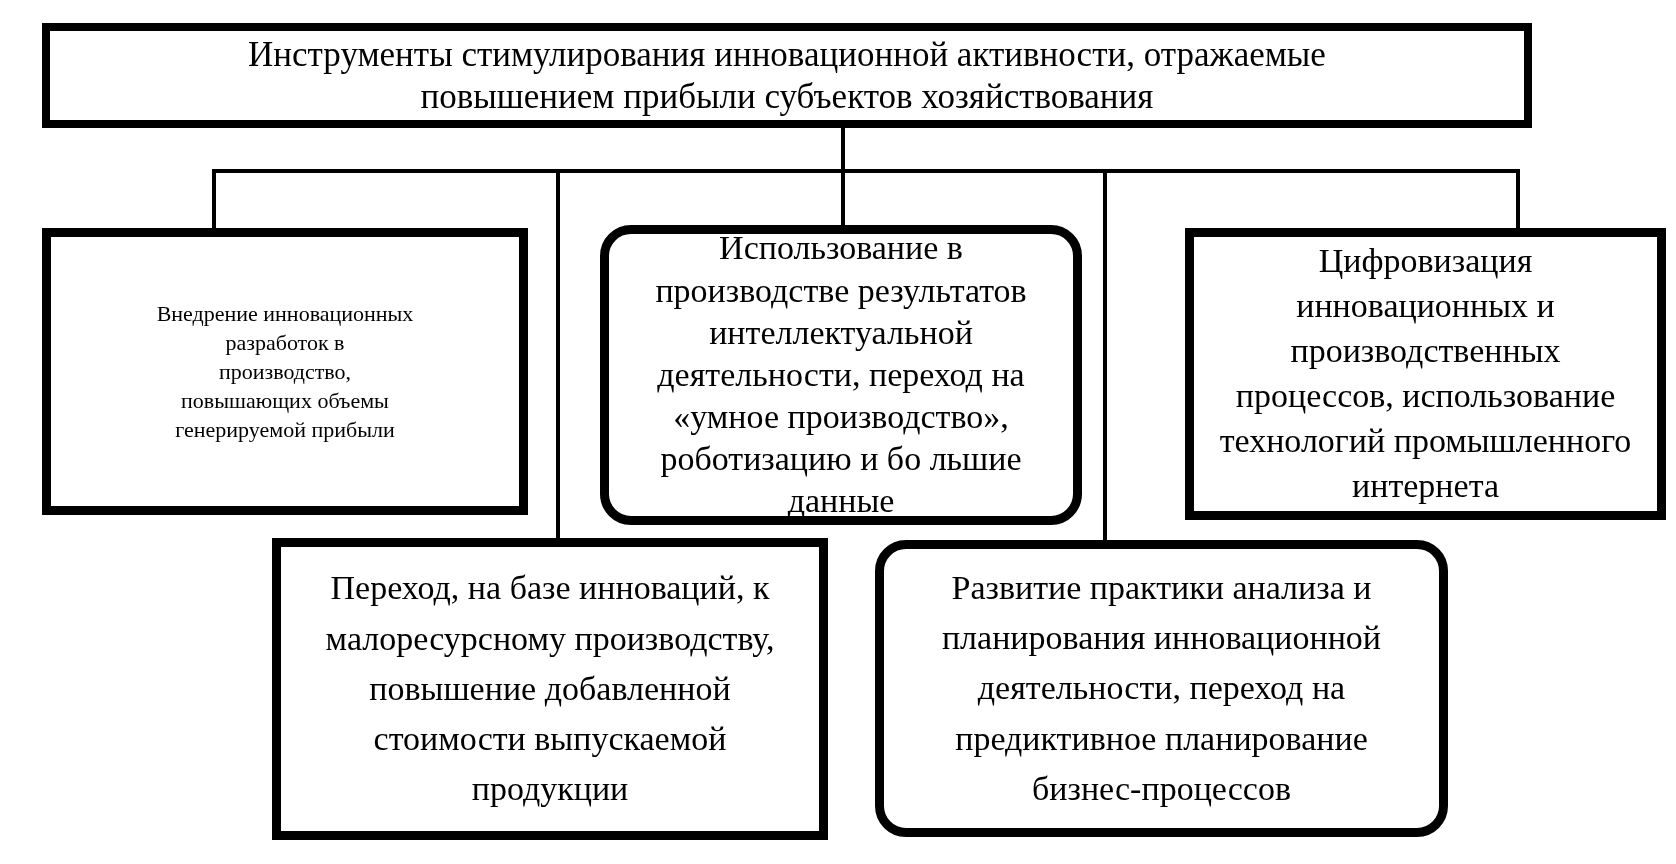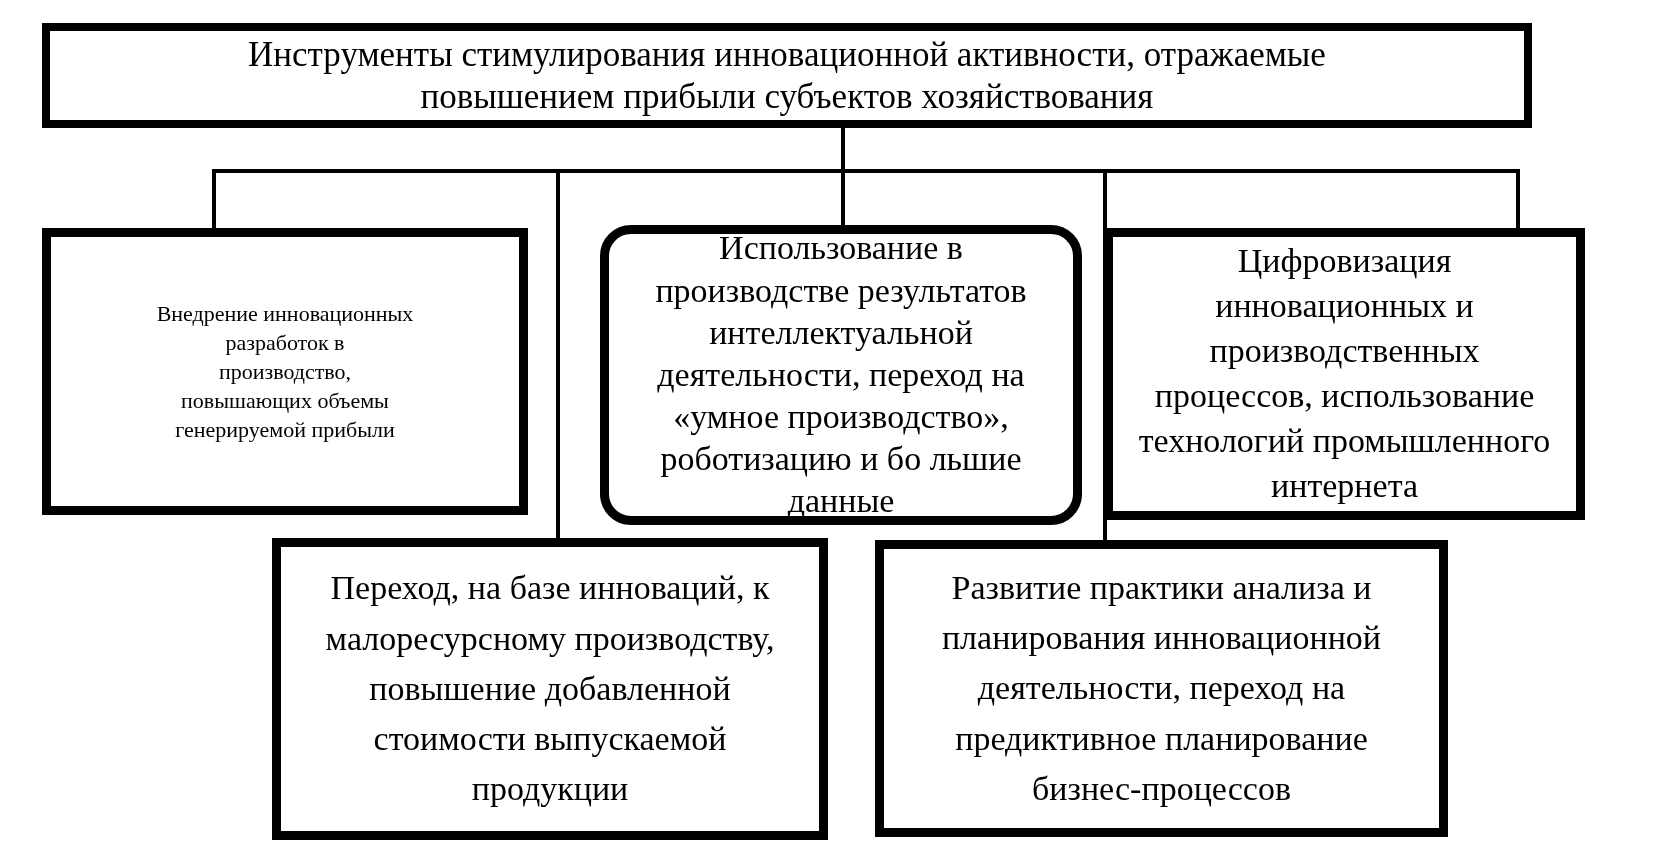--- a/index.html
+++ b/index.html
@@ -43,33 +43,34 @@
     font-size: 22px;
     line-height: 1.32;
   }
   .box-b {
     left: 600px; top: 225px; width: 482px; height: 300px;
     font-size: 34px;
     line-height: 1.24;
     border-radius: 31px;
   }
   .box-c {
-    left: 1104px; top: 228px; width: 481px; height: 292px;
+    left: 1185px; top: 228px; width: 481px; height: 292px;
     font-size: 34px;
     line-height: 1.32;
   }
   .box-d {
     left: 272px; top: 538px; width: 556px; height: 302px;
     font-size: 34px;
     line-height: 1.48;
   }
   .box-e {
     left: 875px; top: 540px; width: 573px; height: 297px;
     font-size: 34px;
     line-height: 1.48;
+    border-radius: 31px;
   }
   .line {
     position: absolute;
     background: #000000;
     z-index: 1;
   }
   .trunk        { left: 841px;  top: 126px; width: 4px;    height: 104px; }
   .hbar         { left: 212px;  top: 169px; width: 1308px; height: 4px;  }
   .drop-left    { left: 212px;  top: 169px; width: 4px;    height: 62px;  }
   .drop-lowleft { left: 556px;  top: 169px; width: 4px;    height: 374px; }

